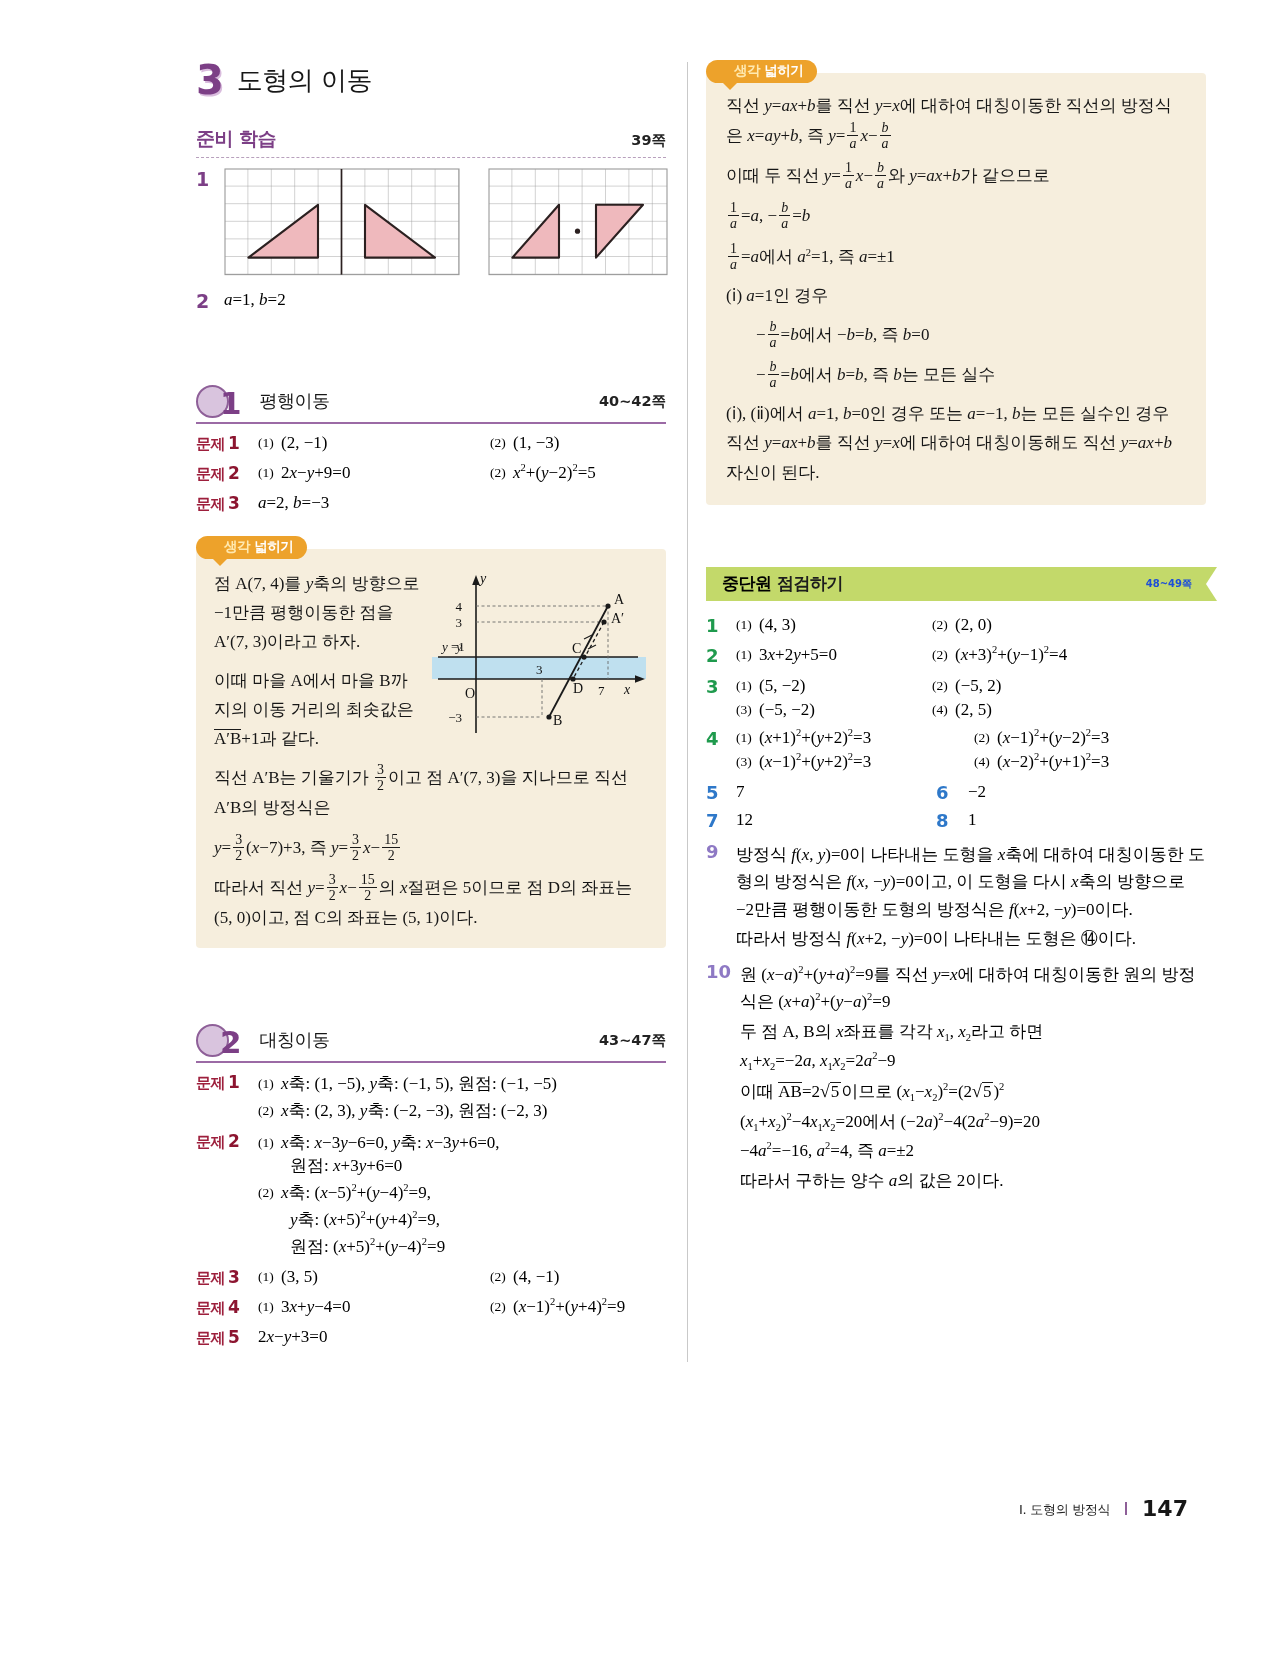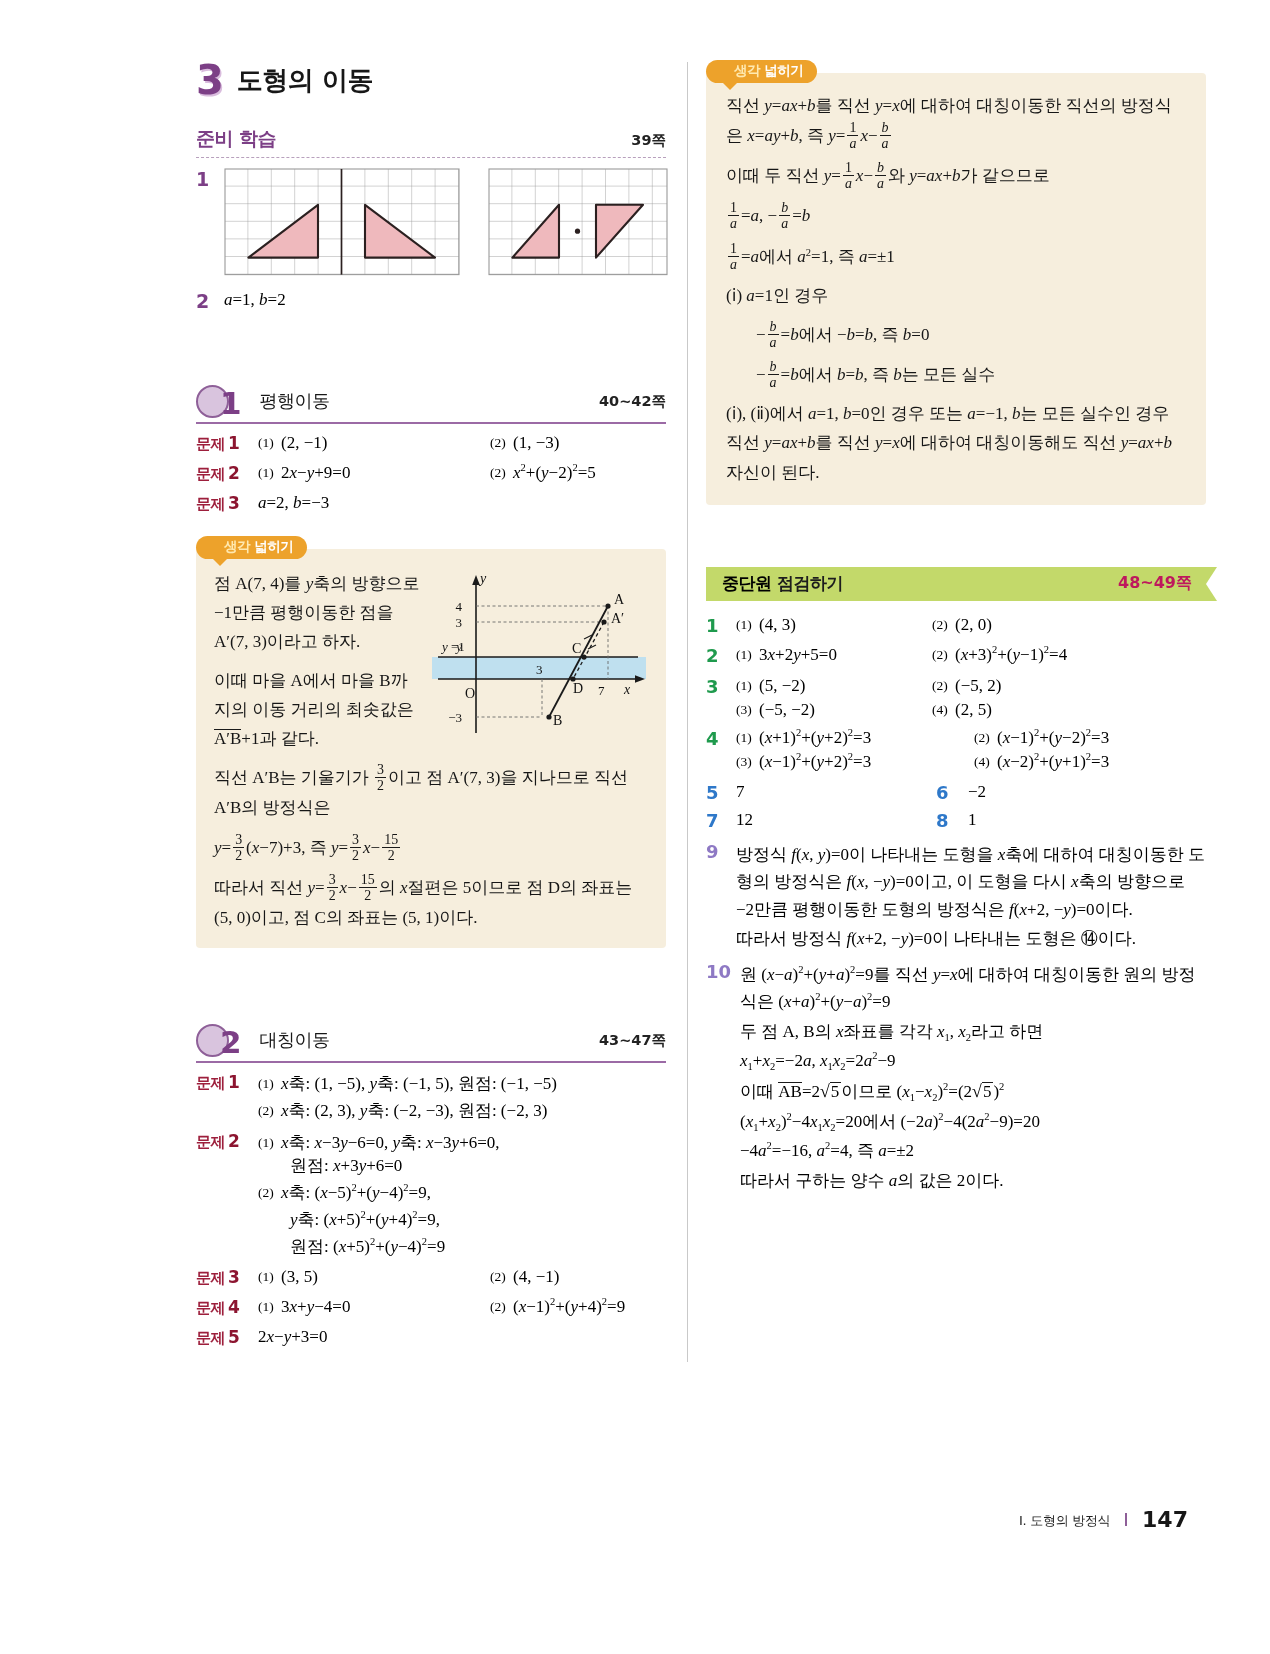--- a/index.html
+++ b/index.html
@@ -31,21 +31,21 @@
   .col-right{position:absolute;left:706px;top:60px;width:500px;}
   .divider{position:absolute;left:687px;top:62px;width:1px;height:1300px;background:#c9c9c9;}
 
   
   .chap{display:flex;align-items:center;gap:14px;margin-bottom:26px;}
   .chap-num{
     font-family:"DejaVu Sans",sans-serif;font-weight:bold;font-size:40px;
     color:#7c3f86;line-height:1;letter-spacing:-1px;
     text-shadow:1.5px 1.5px 0 #d9bcdd;
   }
-  .chap-title{font-family:"DejaVu Sans",sans-serif;font-weight:bold;font-size:26px;color:#171717;letter-spacing:-.5px;}
+  .chap-title{font-family:"DejaVu Sans",sans-serif;font-weight:normal;font-size:26px;color:#171717;letter-spacing:-.5px;}
 
   
   .prep-head{display:flex;align-items:baseline;justify-content:space-between;}
   .prep-title{font-family:"DejaVu Sans",sans-serif;font-weight:bold;font-size:19px;color:#7c3f86;letter-spacing:-.5px;}
   .page-ref{font-family:"DejaVu Sans",sans-serif;font-weight:bold;font-size:14.5px;color:#222;}
   .dashline{border-top:1.6px dashed #b8a0bd;margin-top:5px;margin-bottom:10px;}
 
   .qrow{display:flex;align-items:flex-start;gap:12px;margin-bottom:6px;}
   .qnum{font-family:"DejaVu Sans",sans-serif;font-weight:bold;font-size:19px;color:#7c3f86;width:16px;flex:none;line-height:1.2;}
 
@@ -105,37 +105,37 @@
   .mid-head{
     background:#c3d96a;height:34px;display:flex;align-items:center;
     padding-left:16px;padding-right:14px;position:relative;margin-top:6px;
   }
   .mid-head:after{
     content:"";position:absolute;right:-11px;top:0;width:0;height:0;
     border-top:17px solid #c3d96a;border-bottom:17px solid #c3d96a;border-right:11px solid transparent;
   }
   .mid-title{font-family:"DejaVu Sans",sans-serif;font-weight:bold;font-size:17px;color:#1d1d1d;letter-spacing:-.5px;}
   .mid-title .g{color:#000000;}
-  .mid-pages{margin-left:auto;font-family:"DejaVu Sans",sans-serif;font-weight:bold;font-size:16px;color:#be185d;}
+  .mid-pages{margin-left:auto;font-family:"DejaVu Sans",sans-serif;font-weight:bold;font-size:10px;color:#1d4ed8;}
 
   .arow{display:flex;align-items:flex-start;margin-top:8px;font-size:17px;}
   .anum{flex:none;width:30px;font-family:"DejaVu Sans",sans-serif;font-weight:bold;font-size:18px;line-height:1.25;}
   .anum.g{color:#1f9a4d;}
   .anum.b{color:#2e78c9;}
   .anum.p{color:#8e79c4;}
   .abody{flex:1;}
   .atwo{display:flex;}
   .atwo > div:first-child{width:196px;flex:none;}
   .atwo.wide > div:first-child{width:238px;}
   .alines p{margin:0 0 2px 0;line-height:1.66;}
   .alines p.k{line-height:1.62;}
 
   
   .footer{
-    position:absolute;left:0;right:0;bottom:122px;
+    position:absolute;left:0;right:0;bottom:133px;
     padding-right:82px;text-align:right;
     font-family:"DejaVu Sans",sans-serif;
   }
   .footer .ftxt{font-size:13px;color:#222;letter-spacing:-.3px;}
   .footer .fbar{display:inline-block;width:1.6px;height:13px;background:#8e5f98;margin:0 10px -1px 10px;}
   .footer .fpage{font-size:22px;font-weight:bold;color:#171717;vertical-align:-2px;}
 </style>
 </head>
 <body>
 

